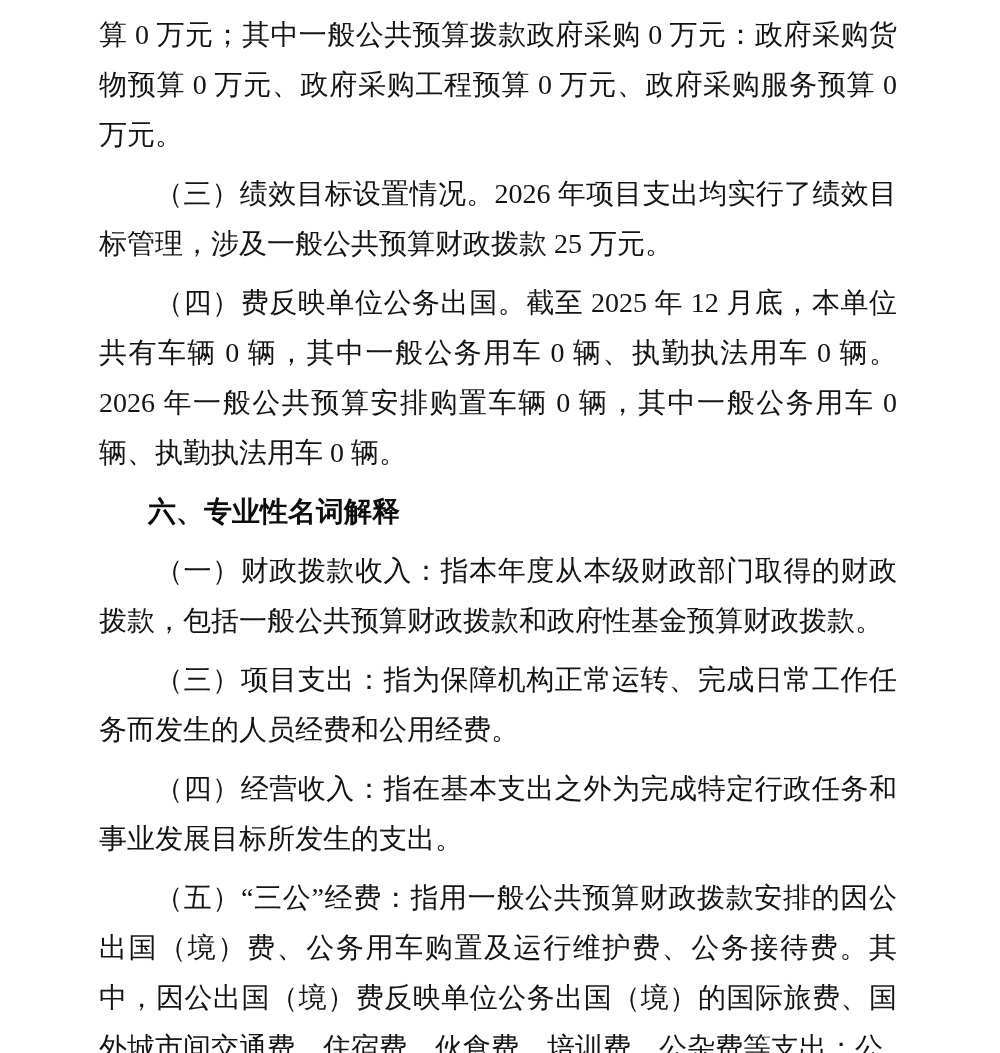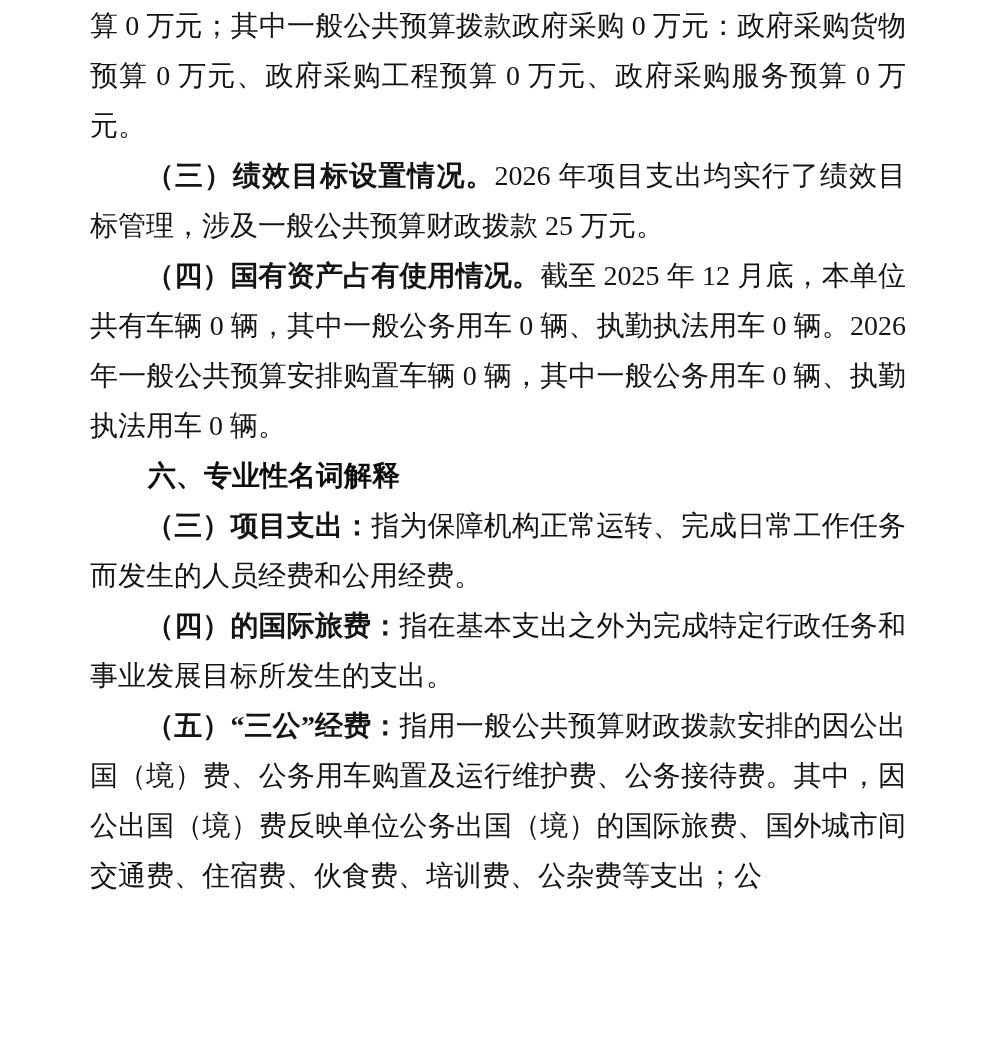--- a/index.html
+++ b/index.html
@@ -19,29 +19,29 @@
     position: absolute;
     left: 90px;
     top: 1px;
     width: 816px;
     font-size: 28px;
     line-height: 50px;
     text-align: justify;
     text-justify: inter-character;
   }
   .doc p {
-    margin: 0;
+    margin: 9px;
     padding: 0;
     text-indent: 56px;
   }
   .doc p.flush {
     text-indent: 0;
   }
   .lead {
-    font-weight: bold;
+    font-weight: normal;
   }
   .sec-heading {
     margin: 0;
     padding: 0;
     font-family: Liberation Serif, serif;
     font-weight: bold;
     font-size: 28px;
     line-height: 50px;
     text-indent: 58px;
     text-align: left;
@@ -50,25 +50,26 @@
 </style>
 </head>
 <body>
 
 <div class="doc">
 
   <p class="flush"><span>算 0 万元；其中一般公共预算拨款政府采购 0 万元：政府采购货物预算 0 万元、政府采购工程预算 0 万元、政府采购服务预算 0 万元。</span></p>
 
   <p><span class="lead">（三）绩效目标设置情况。</span><span>2026 年项目支出均实行了绩效目标管理，涉及一般公共预算财政拨款 25 万元。</span></p>
 
-  <p><span class="lead">（四）国有资产占有使用情况。</span><span>截至 2025 年 12 月底，本单位共有车辆 0 辆，其中一般公务用车 0 辆、执勤执法用车 0 辆。2026 年一般公共预算安排购置车辆 0 辆，其中一般公务用车 0 辆、执勤执法用车 0 辆。</span></p>
+  <p><span class="lead">（四）费反映单位公务出国。</span><span>截至 2025 年 12 月底，本单位共有车辆 0 辆，其中一般公务用车 0 辆、执勤执法用车 0 辆。2026 年一般公共预算安排购置车辆 0 辆，其中一般公务用车 0 辆、执勤执法用车 0 辆。</span></p>
 
   <h2 class="sec-heading">六、专业性名词解释</h2>
 
+  <p><span class="lead">（一）财政拨款收入：</span><span>指本年度从本级财政部门取得的财政拨款，包括一般公共预算财政拨款和政府性基金预算财政拨款。</span></p>
 
 
   <p><span class="lead">（三）项目支出：</span><span>指为保障机构正常运转、完成日常工作任务而发生的人员经费和公用经费。</span></p>
 
-  <p><span class="lead">（四）的国际旅费：</span><span>指在基本支出之外为完成特定行政任务和事业发展目标所发生的支出。</span></p>
+  <p><span class="lead">（四）经营收入：</span><span>指在基本支出之外为完成特定行政任务和事业发展目标所发生的支出。</span></p>
 
   <p><span class="lead">（五）“三公”经费：</span><span>指用一般公共预算财政拨款安排的因公出国（境）费、公务用车购置及运行维护费、公务接待费。其中，因公出国（境）费反映单位公务出国（境）的国际旅费、国外城市间交通费、住宿费、伙食费、培训费、公杂费等支出；公</span></p>
 
 </div>
 
 </body></html>

